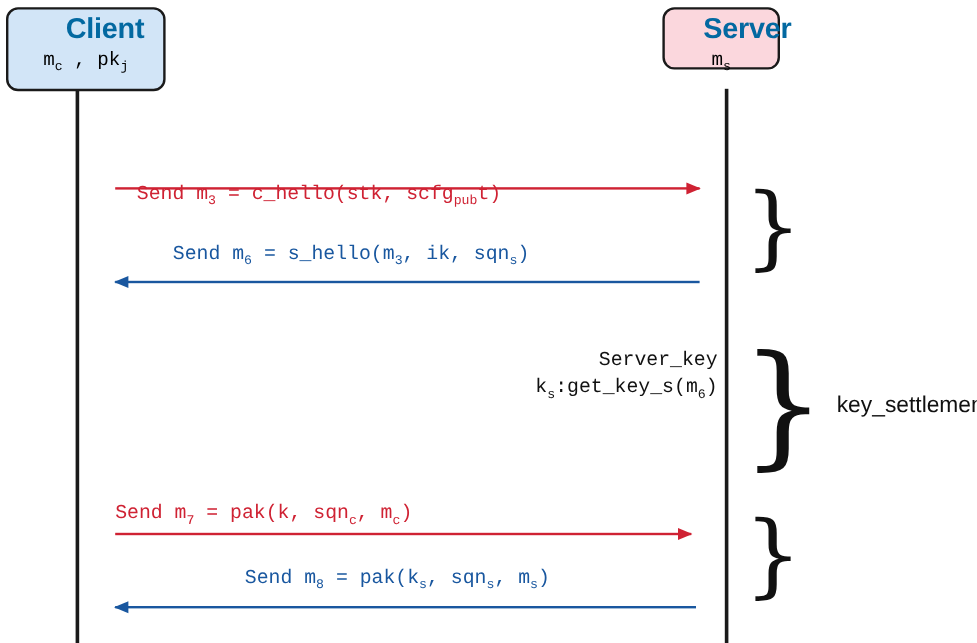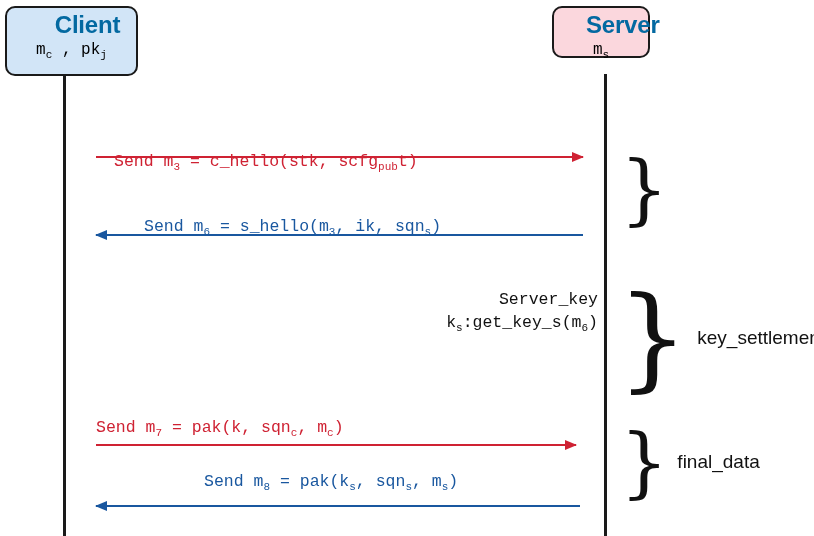--- a/index.html
+++ b/index.html
@@ -73,21 +73,21 @@
   <div class="lifeline" id="server-lifeline"></div>
 
   <div class="msg" style="left:96px;top:128px;width:487px;">
     <div class="msg-label red" style="position:absolute;left:18px;top:0;margin-top:24px;"><span>Send m</span><sub>3</sub><span> = c_hello(stk, scfg</span><sub>pub</sub><span>t)</span></div>
     <div class="arrow-line red" style="position:absolute;left:0;top:28px;width:487px;">
       <div class="arrow-head right red"></div>
     </div>
   </div>
 
   <div class="msg" style="left:96px;top:202px;width:487px;">
-    <div class="msg-label blue" style="position:absolute;left:48px;top:15px;text-align:center;"><span>Send m</span><sub>6</sub><span> = s_hello(m</span><sub>3</sub><span>, ik, sqn</span><sub>s</sub><span>)</span></div>
+    <div class="msg-label blue" style="position:absolute;left:48px;top:0;text-align:center;"><span>Send m</span><sub>6</sub><span> = s_hello(m</span><sub>3</sub><span>, ik, sqn</span><sub>s</sub><span>)</span></div>
     <div class="arrow-line blue" style="position:absolute;left:0;top:32px;width:487px;">
       <div class="arrow-head left blue"></div>
     </div>
   </div>
 
   <div class="note" style="left:360px;top:288px;text-align:right;width:238px;">
     <div class="note-title">Server_key</div>
     <div><span>k</span><sub>s</sub><span>:get_key_s(m</span><sub>6</sub><span>)</span></div>
   </div>
 
@@ -112,16 +112,15 @@
     <span class="brace" style="font-size:76px;">}</span>
   </div>
 
   <div class="group" style="left:617px;top:288px;">
     <span class="brace" style="font-size:112px;">}</span>
     <span class="group-label">key_settlement</span>
   </div>
 
   <div class="group" style="left:620px;top:428px;">
     <span class="brace" style="font-size:76px;">}</span>
-    <span class="group-label">final_data</span>
   </div>
 
 </div>
 
 </body></html>

